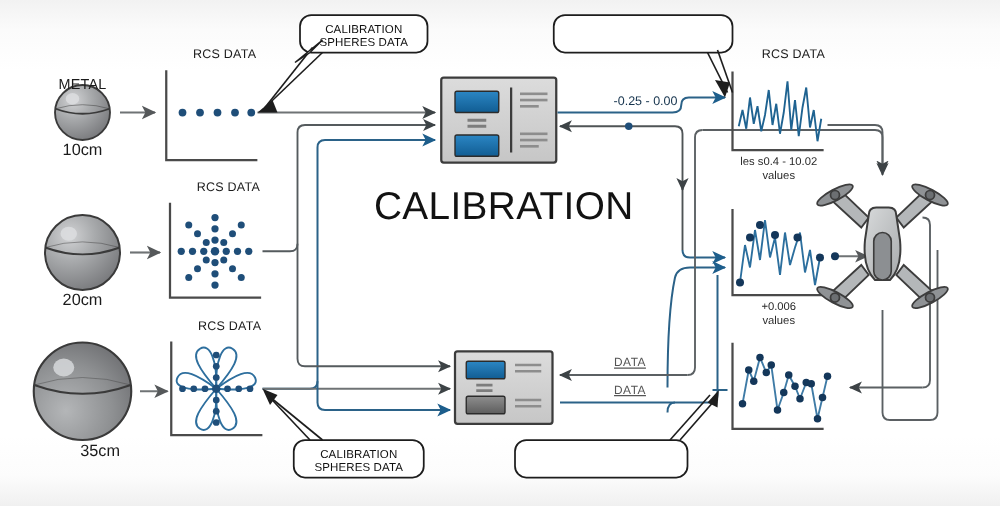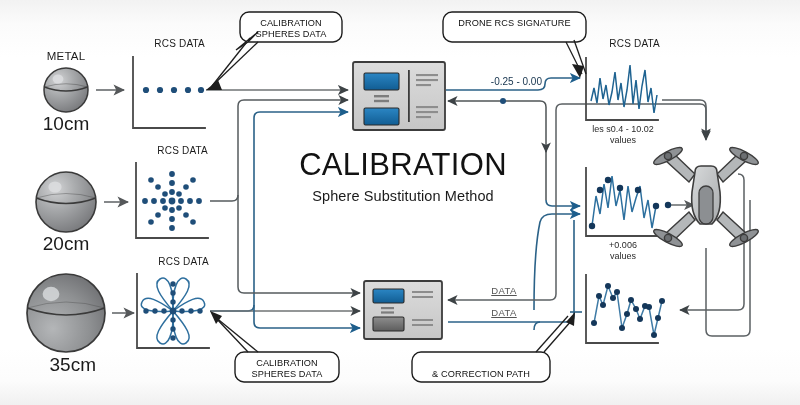--- a/index.html
+++ b/index.html
@@ -22,22 +22,22 @@
     width: 800px; height: 405px;
   }
   .lbl {
     position: absolute;
     color: #1b1b1b;
     text-align: center;
     white-space: nowrap;
     line-height: 1.12;
   }
   .lbl-rcs { font-size: 10px; letter-spacing: .2px; text-align: right; }
-  .lbl-size { font-size: 19px; }
-  .lbl-metal { font-size: 11.5px; letter-spacing: .2px; }
+  .lbl-size { font-size: 13px; }
+  .lbl-metal { font-size: 11.5px; letter-spacing: .2px; margin-top: 12px; }
   .lbl-note { font-size: 9px; line-height: 1.15; color: #2a2a2a; }
   .lbl-val { font-size: 10px; color: #15334d; }
   .lbl-data { font-size: 9.5px; color: #555555; letter-spacing: .4px; text-decoration: underline; }
   .callout-text {
     position: absolute;
     font-size: 9.2px;
     line-height: 1.18;
     text-align: center;
     color: #111111;
     white-space: nowrap;
@@ -381,27 +381,24 @@
   <div class="lbl lbl-note" style="left:575px; top:240px; width:96px;">+0.006</div>
   <div class="lbl lbl-note" style="left:575px; top:251px; width:96px;">values</div>
 
   <div class="lbl lbl-val" style="left:468px; top:76px; width:74px;text-align:right;">-0.25 - 0.00</div>
   <div class="lbl lbl-data" style="left:480px; top:286px; width:48px;">DATA</div>
   <div class="lbl lbl-data" style="left:480px; top:308px; width:48px;">DATA</div>
 
   <div class="callout-text" style="left:240px; top:18px; width:102px;">CALIBRATION</div>
   <div class="callout-text" style="left:240px; top:29px; width:102px;">SPHERES DATA</div>
 
-  <div class="callout-text" style="left:443px; top:18px; width:143px;">DRONE RCS SIGNATURE</div>
 
   <div class="callout-text" style="left:235px; top:358px; width:104px;">CALIBRATION</div>
   <div class="callout-text" style="left:235px; top:369px; width:104px;">SPHERES DATA</div>
 
-  <div class="callout-text" style="left:412px; top:369px; width:138px;">&amp; CORRECTION PATH</div>
 
   <div id="title-block">
     <div id="title-main">
       <div>CALIBRATION</div>
     </div>
-    <div id="title-sub">Sphere Substitution Method</div>
   </div>
 
 </div>
 
 </body></html>

